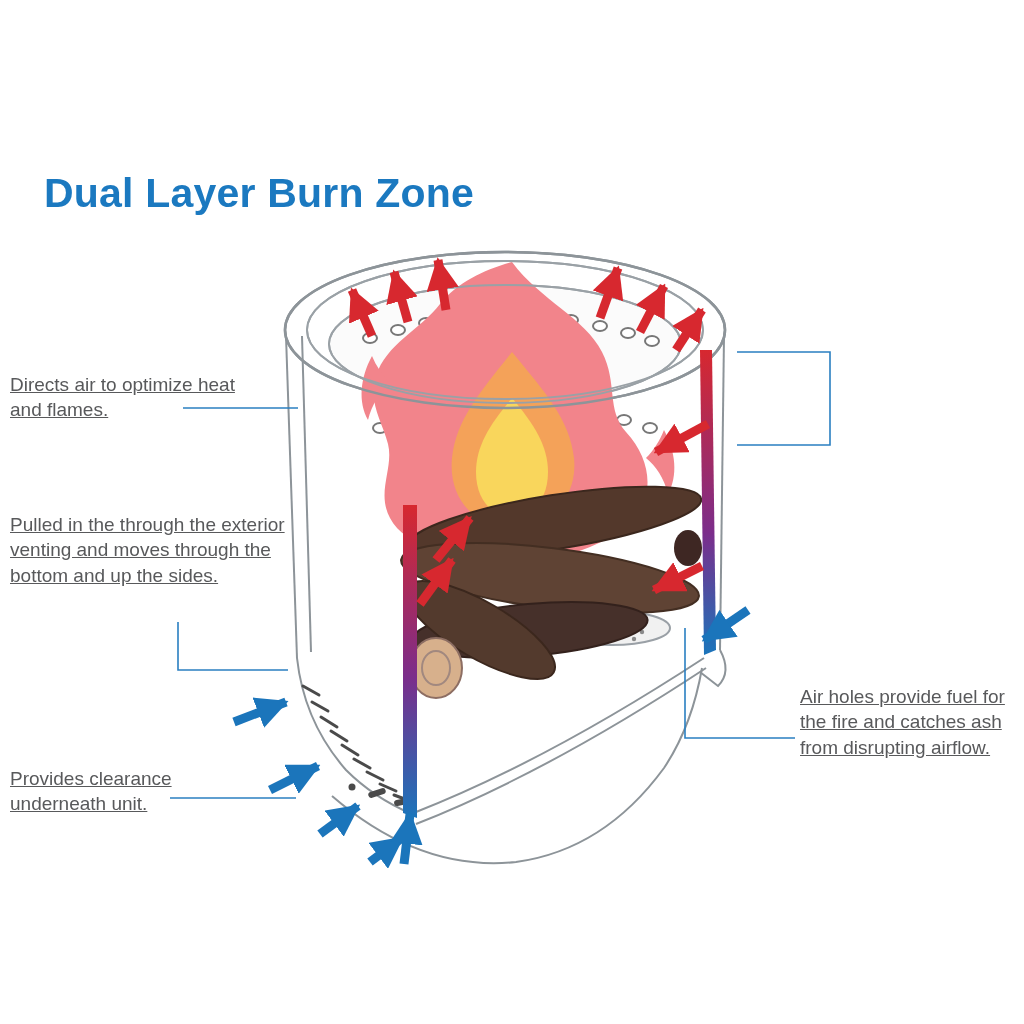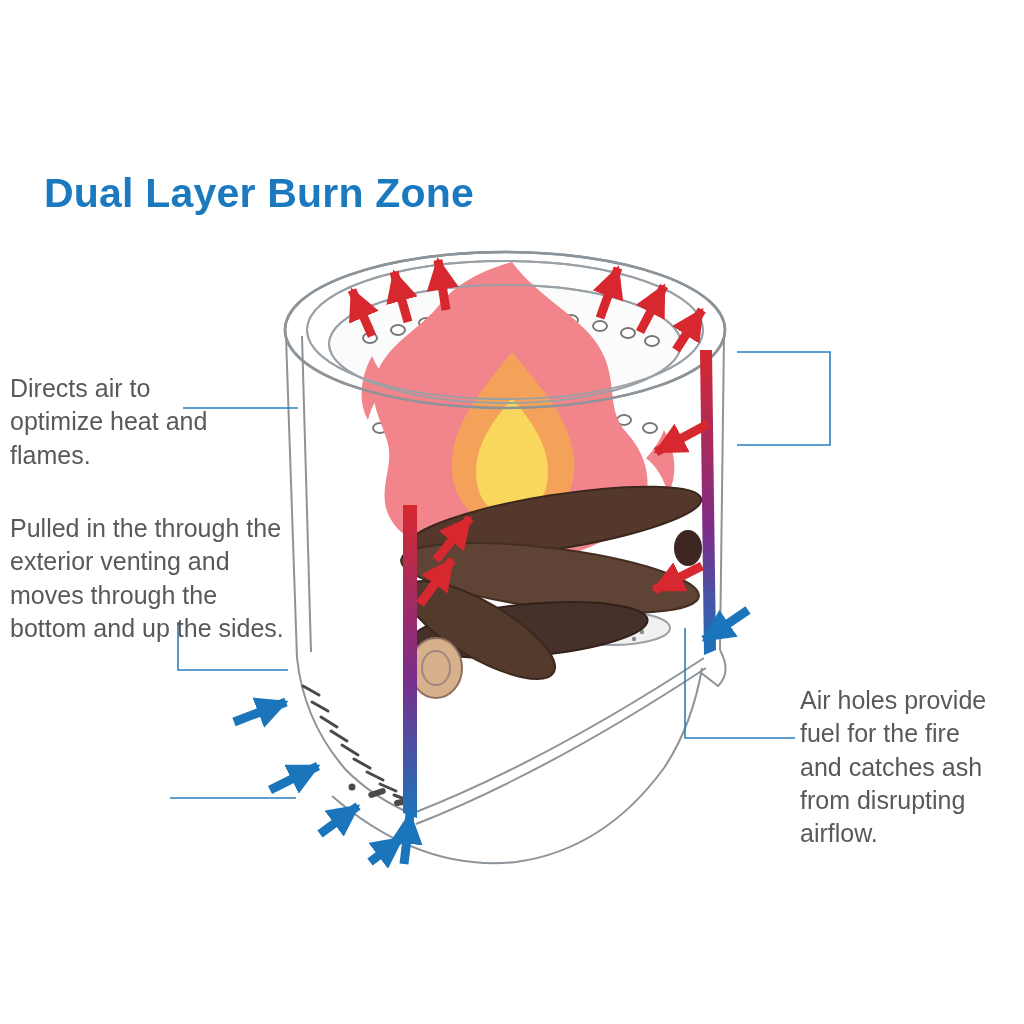--- a/index.html
+++ b/index.html
@@ -7,22 +7,23 @@
     width:1024px;height:1024px;position:relative;overflow:hidden;
     font-family:"Liberation Sans",sans-serif;
   }
   .stage{position:absolute;inset:0;}
   .title{
     position:absolute;left:30px;top:156px;margin:14px;
     font-size:41px;font-weight:700;letter-spacing:.2px;
     color:var(--title_blue,#1b79c0);
   }
   .callout{
-    position:absolute;font-size:25px;line-height:1.33;
+    position:absolute;font-size:19px;line-height:1.33;
     color:var(--text_gray,#58595b);
+    text-decoration:underline;
   }
   .c1{left:10px;top:372px;width:235px;}
   .c2{left:10px;top:512px;width:290px;}
   .c3{left:10px;top:766px;width:215px;}
   .c4{left:800px;top:456px;width:225px;}
   .c5{left:800px;top:684px;width:205px;}
   svg{position:absolute;inset:0;}
   .outline{fill:none;stroke:#8d9499;stroke-width:2;}
   .hot-shaft{stroke:var(--hot_red,#d7282f);stroke-width:9;fill:none;}
   .cool-shaft{stroke:var(--cool_blue,#1b75bb);stroke-width:9;fill:none;}
@@ -194,15 +195,16 @@
       <polyline class="callout-line" points="170,798 296,798"></polyline>
       <polyline class="callout-line" points="737,352 830,352 830,445 737,445"></polyline>
       <polyline class="callout-line" points="795,738 685,738 685,628"></polyline>
     </g>
   </svg>
 
   <h1 class="title">Dual Layer Burn Zone</h1>
 
   <div class="callout c1">Directs air to optimize heat and flames.</div>
   <div class="callout c2">Pulled in the through the exterior venting and moves through the bottom and up the sides.</div>
+  <div class="callout c3">Provides clearance underneath unit.</div>
   <div class="callout c5">Air holes provide fuel for the fire and catches ash from disrupting airflow.</div>
 
 </div>
 
 </body></html>

